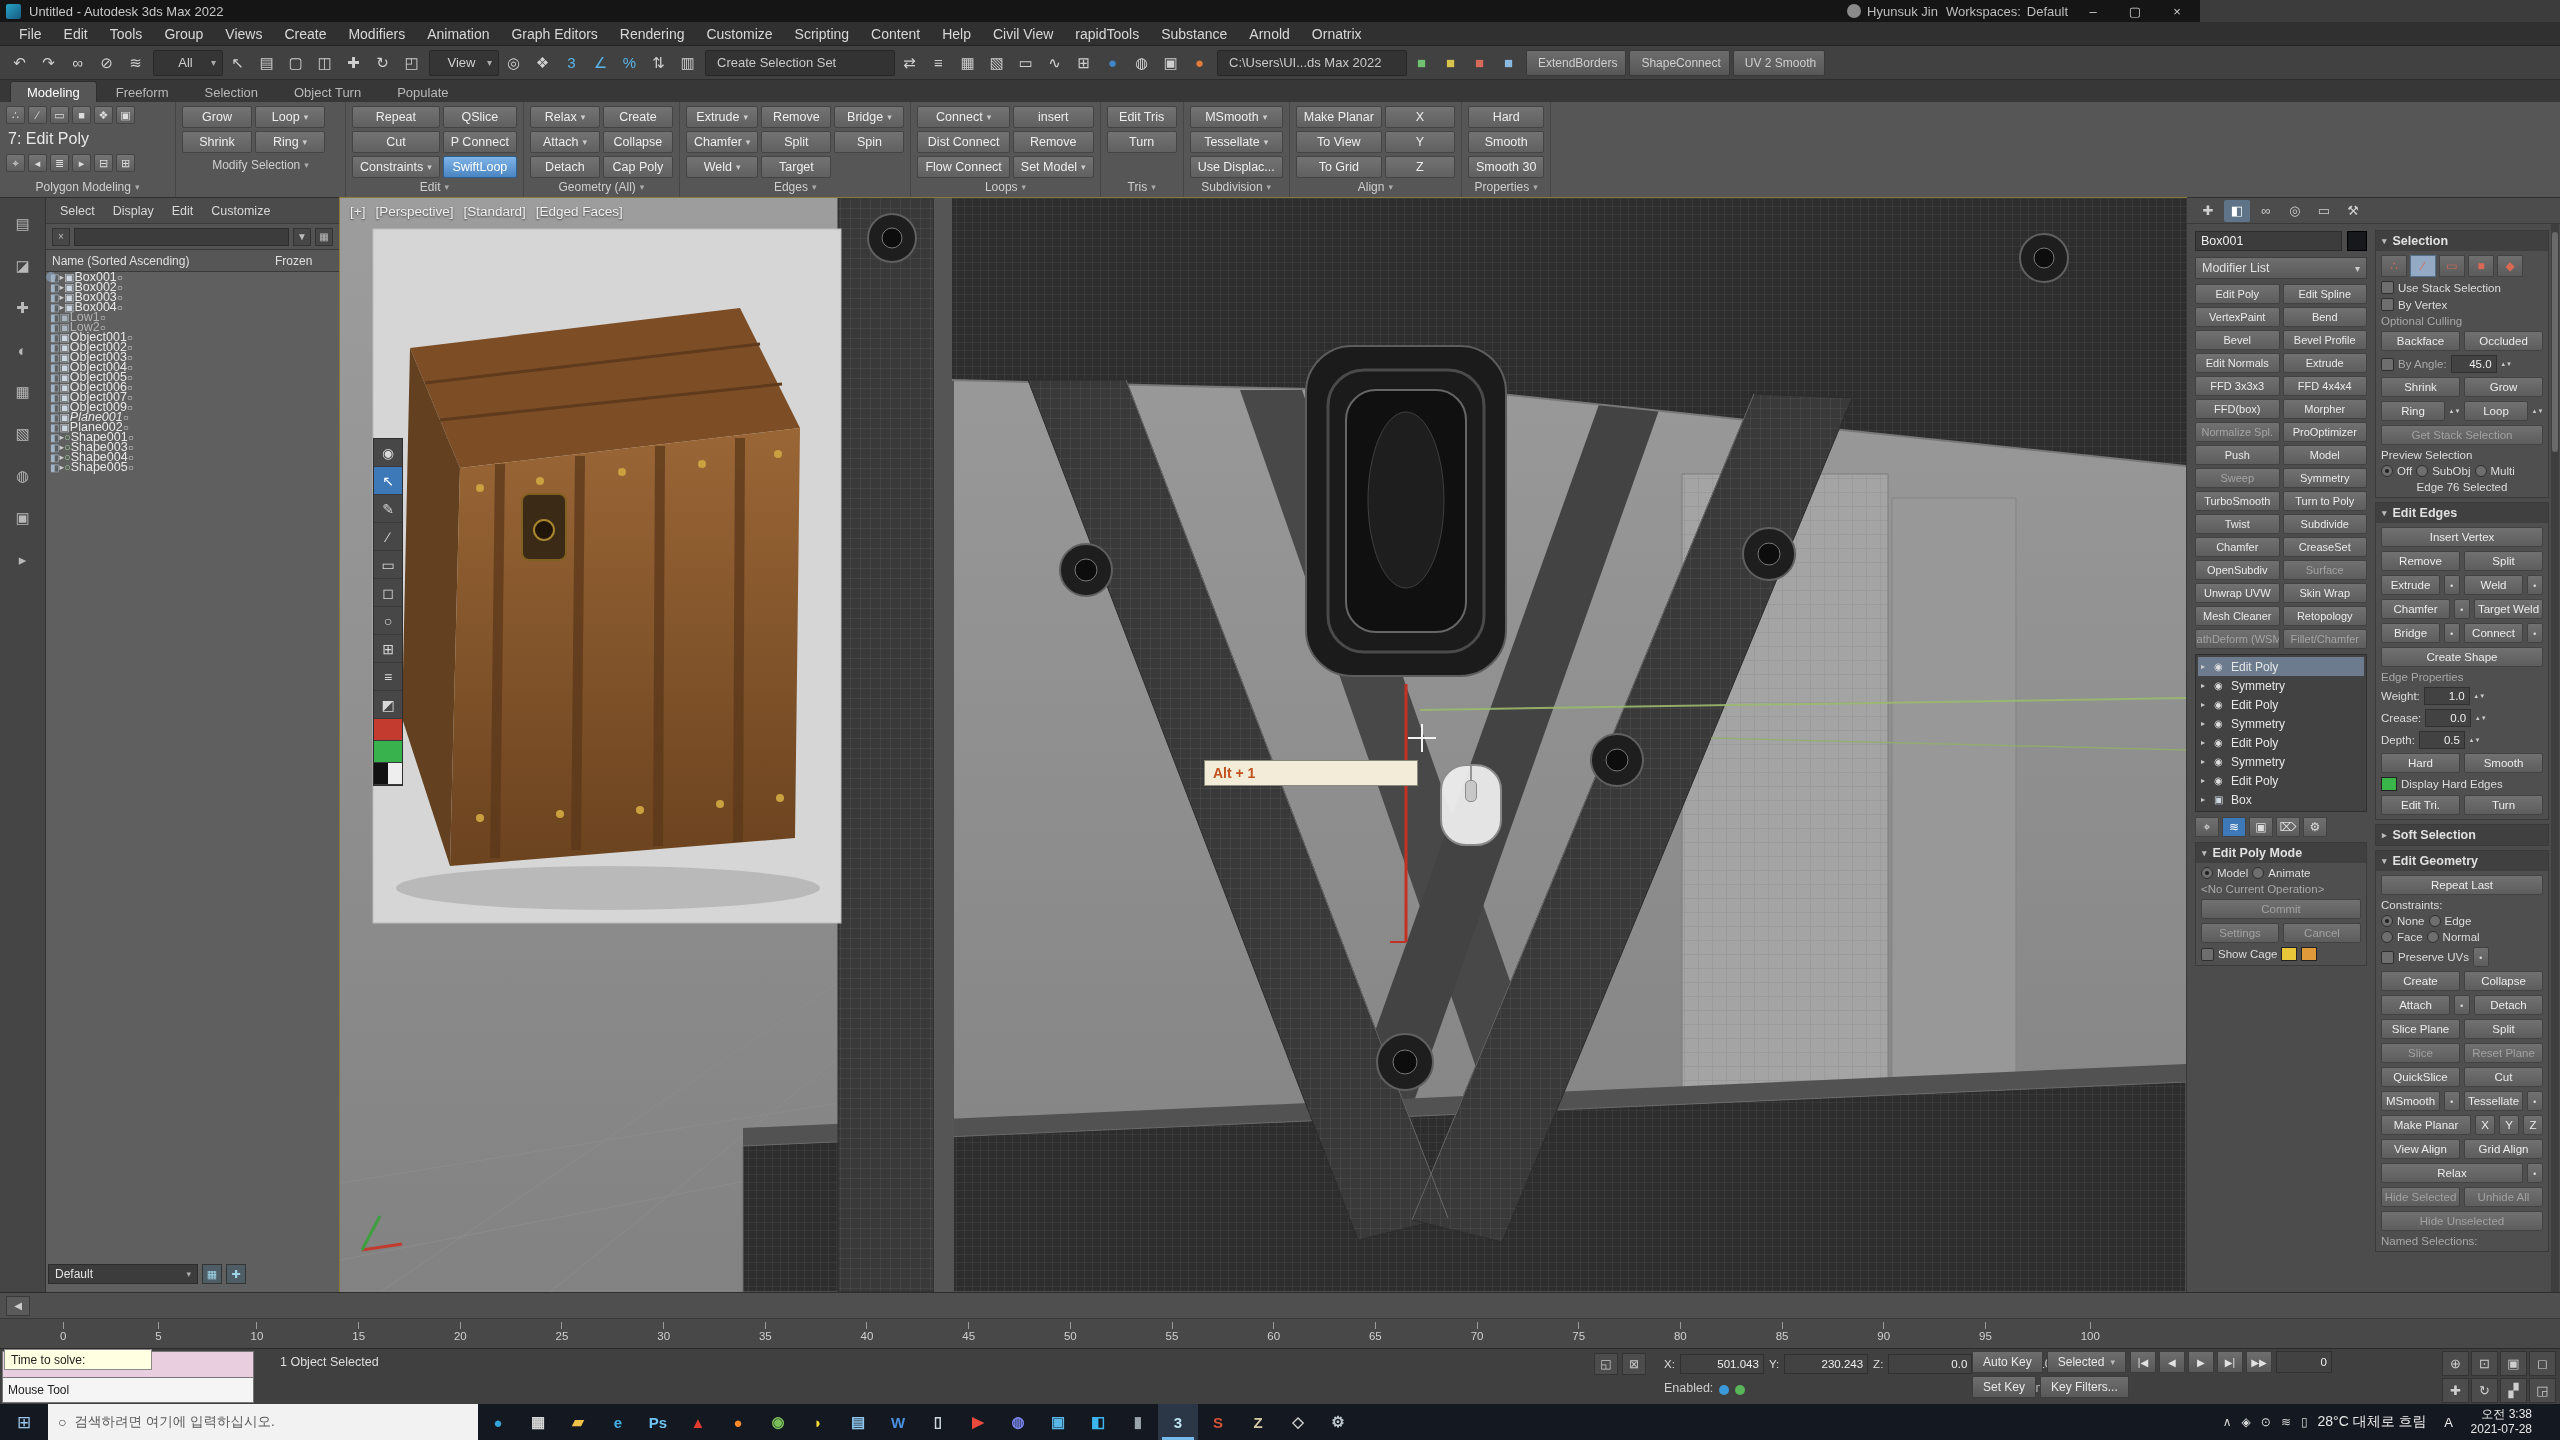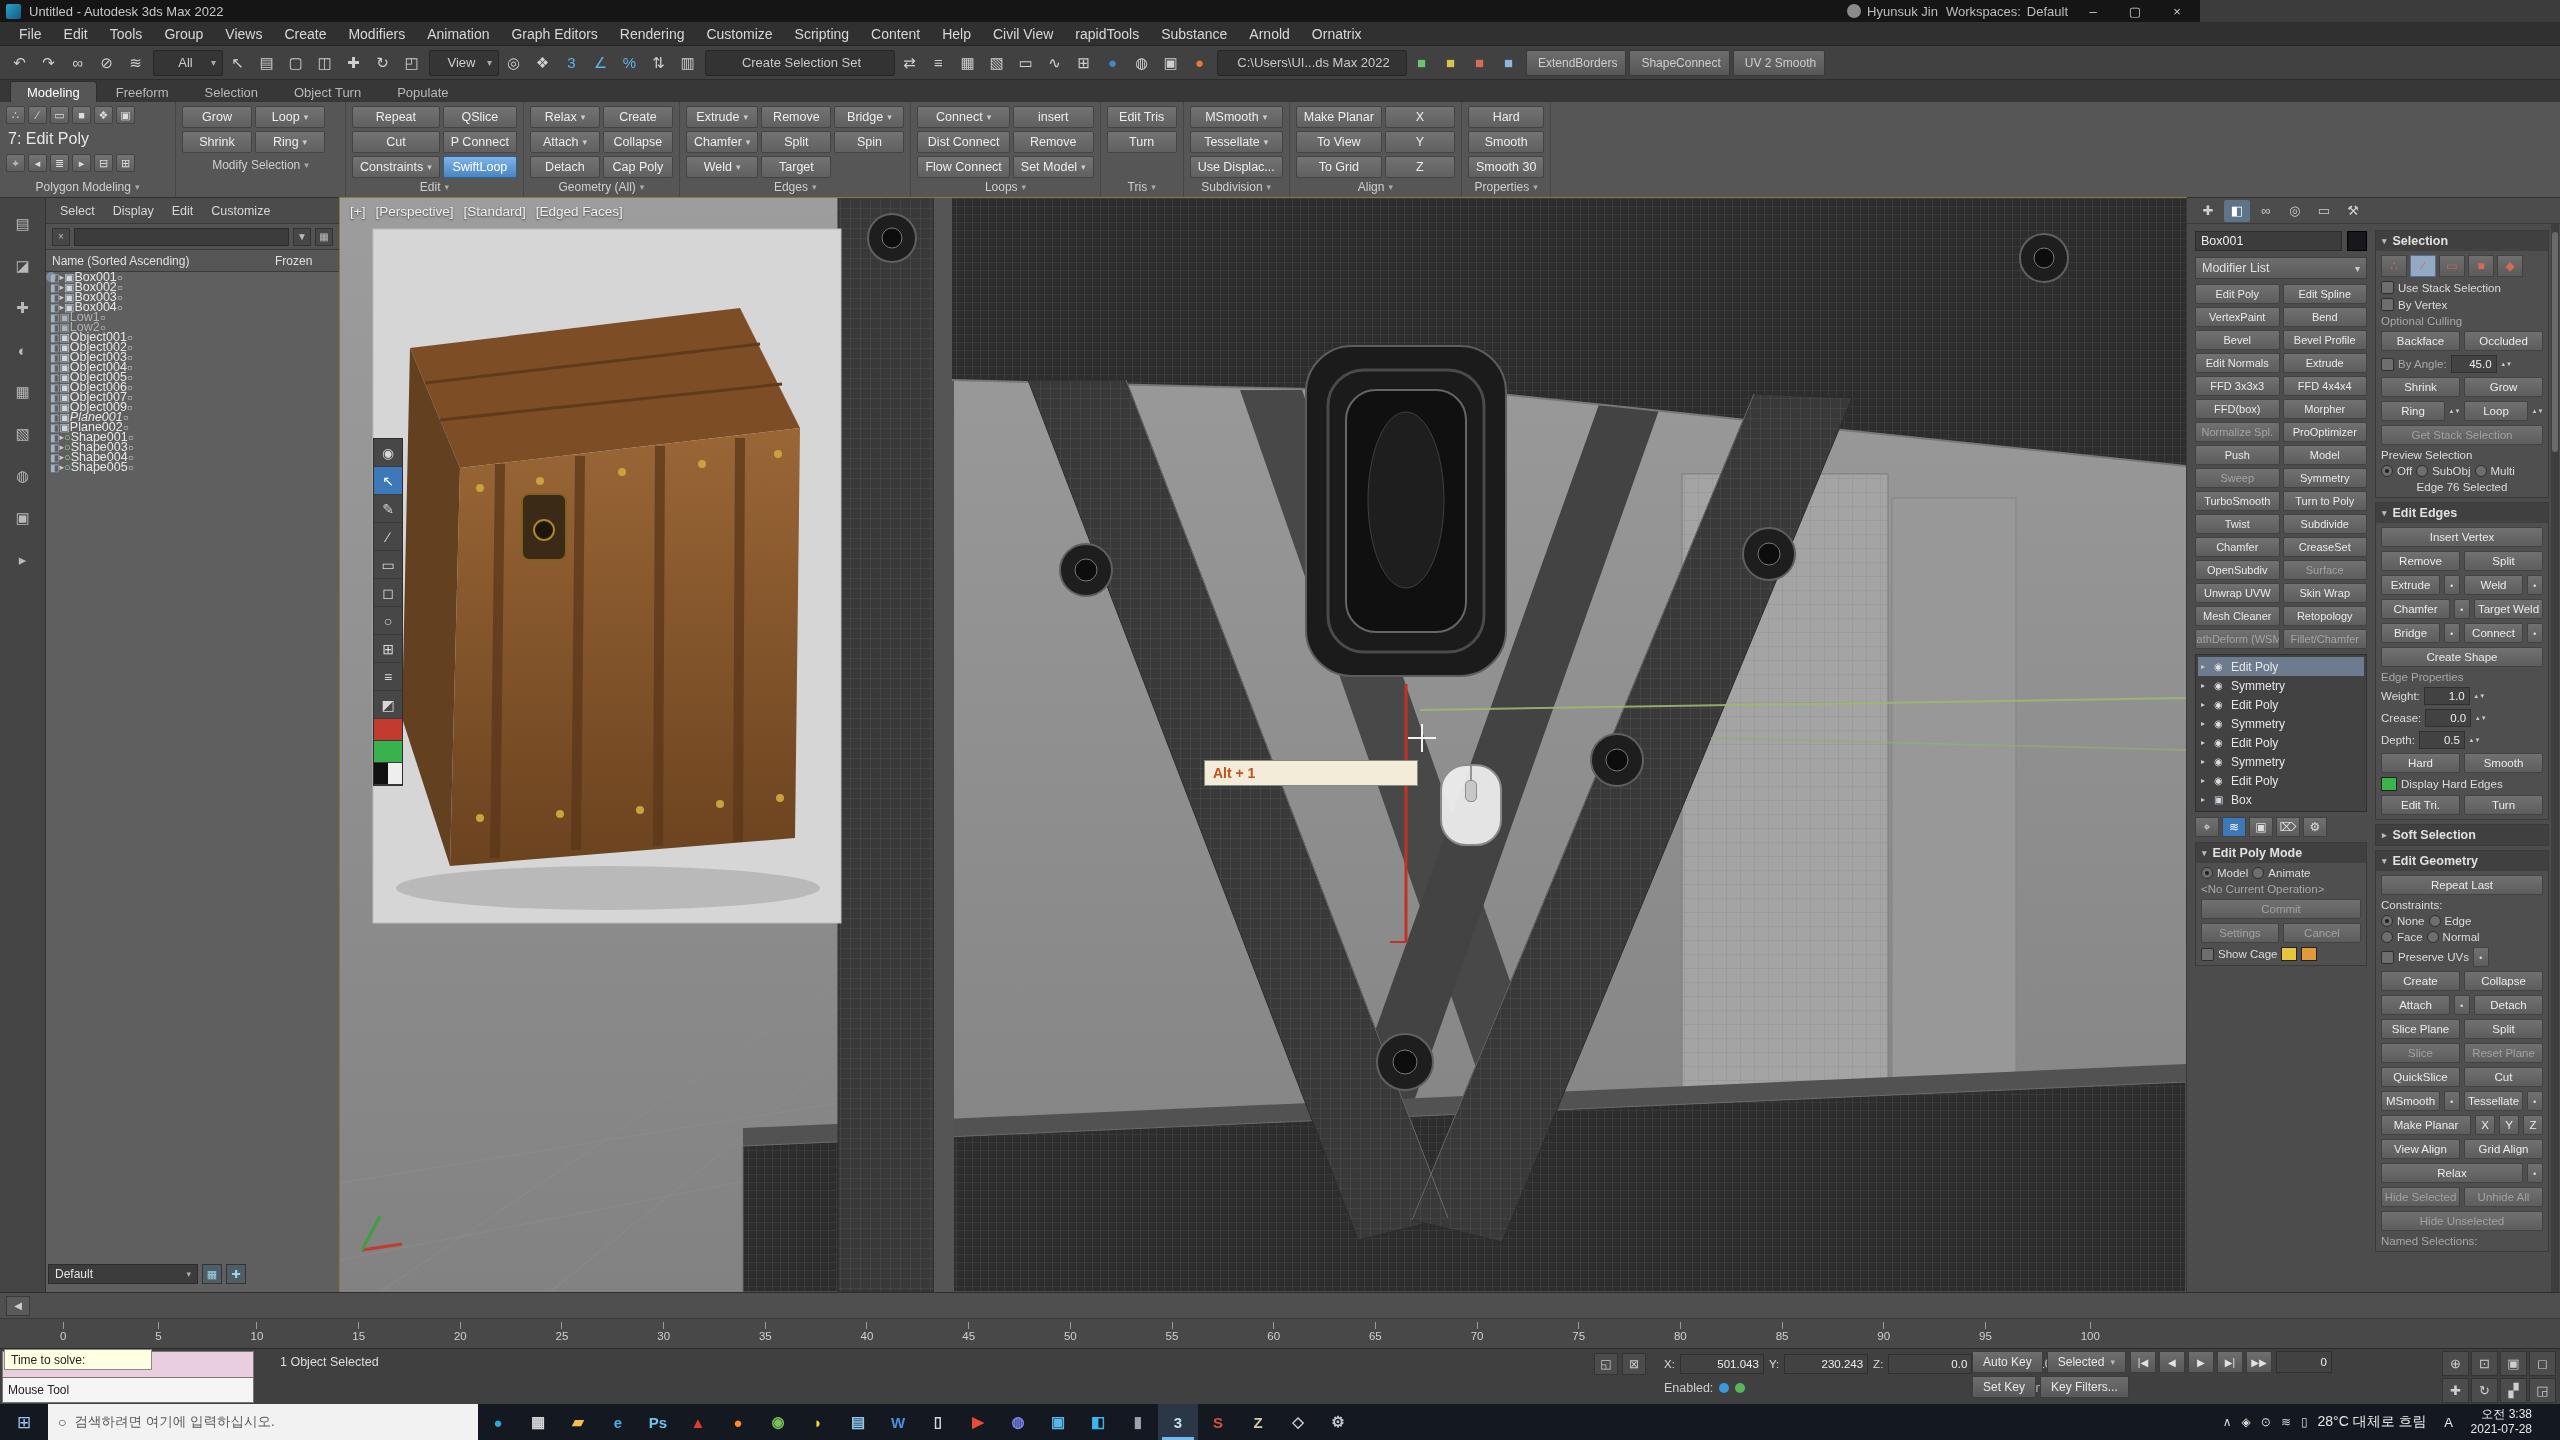--- a/index.html
+++ b/index.html
@@ -15,21 +15,21 @@
   #titlebar .winbtn{width:34px;height:22px;display:flex;align-items:center;justify-content:center;font-size:13px;color:#cfcfcf}
   
   #menubar{position:absolute;left:0;top:22px;width:2560px;height:24px;background:#303030;display:flex;align-items:center;padding-left:8px;border-bottom:1px solid #232323}
   #menubar .mitem{padding:0 11px;font-size:14px;color:#d8d8d8;height:24px;display:flex;align-items:center}
   
   #maintoolbar{position:absolute;left:0;top:46px;width:2560px;height:34px;background:#414141;border-bottom:1px solid #2c2c2c;display:flex;align-items:center;gap:3px;padding:0 8px}
   .titem{height:26px;min-width:26px;display:flex;align-items:center;justify-content:center;gap:3px;border-radius:2px;color:#cfcfcf;font-size:15px}
   .titem .tl{font-size:13px}
   .titem.dropdown{background:#353535;border:1px solid #282828;padding:0 6px;min-width:70px;justify-content:space-between}
   .titem.dropdown::after{content:"▾";font-size:10px;color:#aaa}
-  .titem.field{background:#333;border:1px solid #262626;padding:0 8px;min-width:190px;justify-content:center;color:#c9c9c9}
+  .titem.field{background:#333;border:1px solid #262626;padding:0 8px;min-width:190px;justify-content:flex-start;color:#c9c9c9}
   .titem.chip{background:linear-gradient(#6d6d6d,#575757);border:1px solid #393939;padding:0 8px;font-size:12px}
   .titem.chip .tl{font-size:12px}
   
   #ribbontabs{position:absolute;left:0;top:80px;width:2560px;height:22px;background:#373737;display:flex;align-items:flex-end;padding-left:10px;gap:2px}
   .rtab{padding:0 16px;height:21px;display:flex;align-items:center;font-size:13px;color:#b9b9b9;border:1px solid transparent;border-bottom:none}
   .rtab.active{background:#565656;color:#fff;border-color:#2e2e2e;border-radius:3px 3px 0 0}
   #ribbonbody{position:absolute;left:0;top:102px;width:2560px;height:96px;background:#565656;border-bottom:1px solid #303030;display:flex}
   .rsec{display:flex;flex-direction:column;border-right:1px solid #464646;padding:4px 6px 0 6px}
   .rsec-body{display:flex;flex-direction:column;flex-wrap:wrap;height:72px;gap:3px;align-content:flex-start}
   .rsec-body.rows2{height:50px}
@@ -150,21 +150,21 @@
   #listener{position:absolute;left:2px;top:2px;width:252px;height:52px;display:flex;flex-direction:column}
   #listener .lpink{flex:1;background:#e8cede;border:1px solid #777}
   #listener .lwhite{flex:1;background:#f5f5f5;border:1px solid #777;border-top:none;color:#222;display:flex;align-items:center;padding:0 5px;font-size:12px}
   #tooltipchip{position:absolute;left:4px;top:0px;width:148px;height:21px;background:#ffffe1;border:1px solid #8a8a8a;color:#222;display:flex;align-items:center;padding:0 6px;font-size:12px;z-index:5}
   #selinfo{position:absolute;left:280px;top:6px;color:#dedede}
   .sbicons{position:absolute;left:1594px;top:4px;display:flex;gap:4px}
   .sbic{width:24px;height:22px;background:#4c4c4c;border:1px solid #333;display:flex;align-items:center;justify-content:center;color:#c8c8c8;font-size:12px}
   #xyz{position:absolute;left:1664px;top:5px;display:flex;align-items:center;gap:5px}
   #xyz .vf{min-width:84px;height:20px}
   #gridlabel{position:absolute;left:2000px;top:8px;color:#d6d6d6}
-  #enabledrow{position:absolute;left:1664px;top:32px;display:flex;align-items:center;gap:6px;color:#cfcfcf}
+  #enabledrow{position:absolute;left:1664px;top:32px;display:flex;align-items:flex-end;gap:6px;color:#cfcfcf}
   .dot{width:10px;height:10px;border-radius:50%}
   #timetag{position:absolute;left:2000px;top:32px;color:#b8b8b8}
   #animctl{position:absolute;right:118px;top:2px;width:470px;display:flex;flex-direction:column;gap:3px}
   #animctl .arow{display:flex;gap:4px;align-items:center}
   .abtn{height:22px;padding:0 10px;background:linear-gradient(#6e6e6e,#585858);border:1px solid #3c3c3c;display:flex;align-items:center;justify-content:center;font-size:12px;color:#e8e8e8}
   .abtn.drop::after{content:"▾";font-size:9px;margin-left:6px;color:#bbb}
   .pbic{width:26px;height:22px;background:linear-gradient(#6e6e6e,#585858);border:1px solid #3c3c3c;display:flex;align-items:center;justify-content:center;font-size:10px;color:#e2e2e2}
   #navgrid{position:absolute;right:4px;top:2px;display:grid;grid-template-columns:repeat(4,27px);grid-auto-rows:25px;gap:2px}
   .navic{background:#4c4c4c;border:1px solid #333;display:flex;align-items:center;justify-content:center;color:#cfcfcf;font-size:13px}
   

